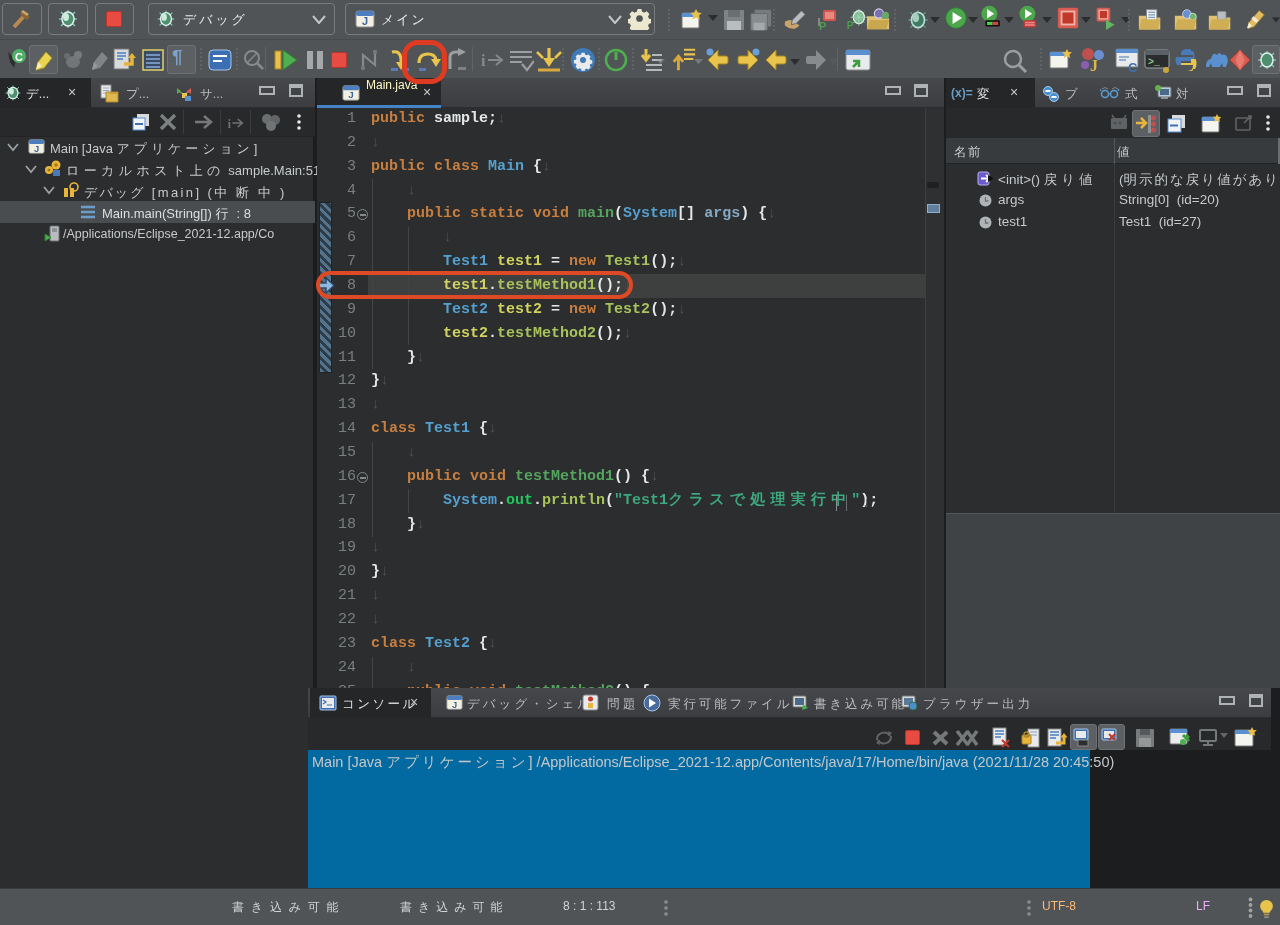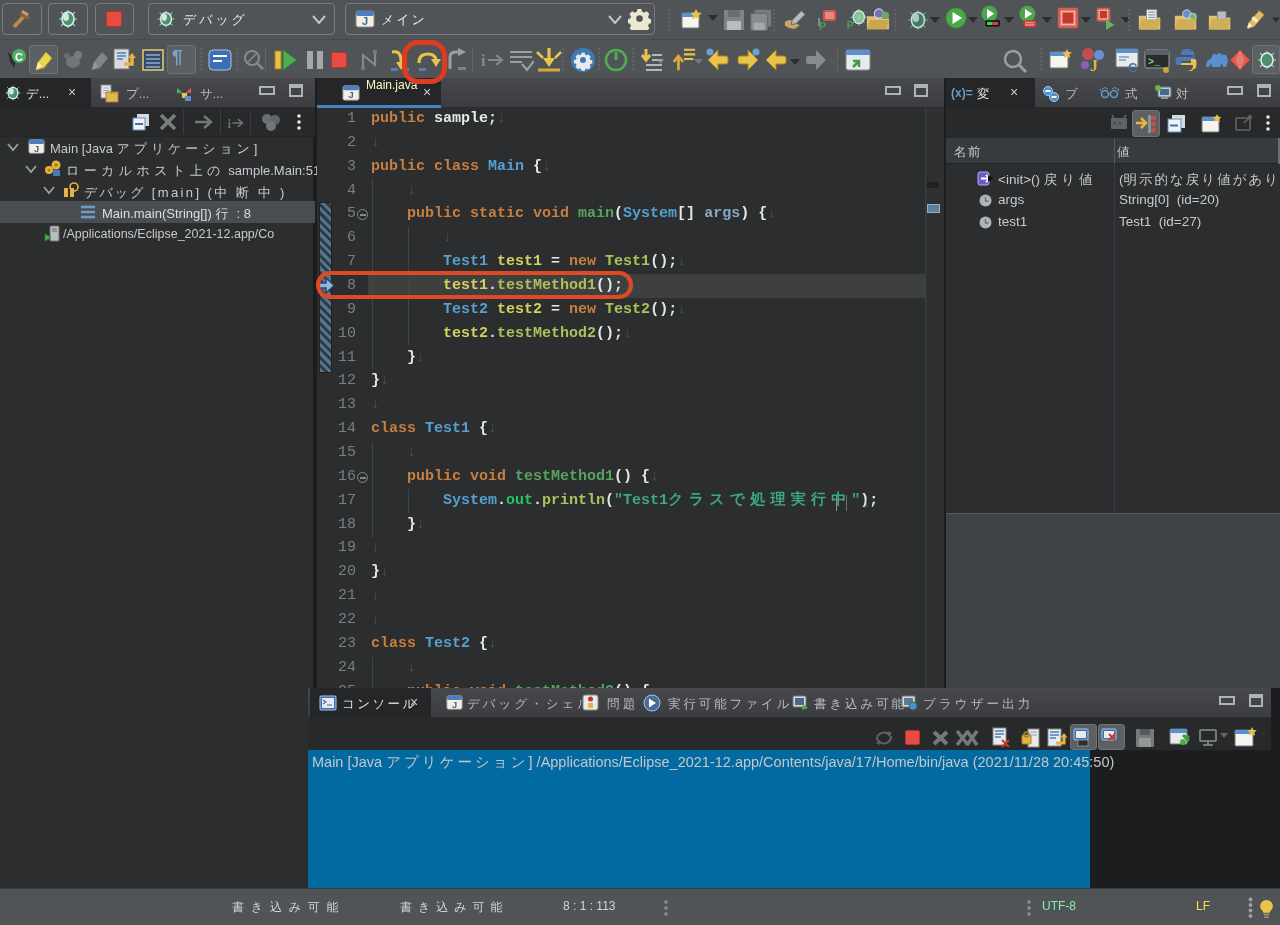--- a/index.html
+++ b/index.html
@@ -882,22 +882,22 @@
  <svg class="a" style="left:664px;top:11px" width="4" height="16" viewBox="0 0 4 16">
       <circle cx="2" cy="2" r="1.8" fill="#8a8e90"></circle>
       <circle cx="2" cy="8" r="1.8" fill="#8a8e90"></circle>
       <circle cx="2" cy="14" r="1.8" fill="#8a8e90"></circle>
     </svg>
  <svg class="a" style="left:1027px;top:11px" width="4" height="16" viewBox="0 0 4 16">
       <circle cx="2" cy="2" r="1.8" fill="#8a8e90"></circle>
       <circle cx="2" cy="8" r="1.8" fill="#8a8e90"></circle>
       <circle cx="2" cy="14" r="1.8" fill="#8a8e90"></circle>
     </svg>
- <div class="a" style="left:1042px;top:10px;font-size:12px;color:#86efac">UTF-8</div>
- <div class="a" style="left:1196px;top:10px;font-size:12px;color:#fde047">LF</div>
+ <div class="a" style="left:1042px;top:10px;font-size:12px;color:#fdba74">UTF-8</div>
+ <div class="a" style="left:1196px;top:10px;font-size:12px;color:#f0abfc">LF</div>
  <svg class="a" style="left:1248px;top:8px" width="5" height="21" viewBox="0 0 5 21">
       <circle cx="2.5" cy="2.5" r="1.9" fill="#9fa3a5"></circle>
       <circle cx="2.5" cy="8" r="1.9" fill="#9fa3a5"></circle>
       <circle cx="2.5" cy="13.5" r="1.9" fill="#9fa3a5"></circle>
       <circle cx="2.5" cy="19" r="1.9" fill="#9fa3a5"></circle>
     </svg>
  <svg class="a" style="left:1258px;top:10px" width="17" height="20" viewBox="0 0 18 22">
       <path d="M9 1 a7 7 0 0 1 7 7 q0 3 -2.5 5 l-1 2 h-7 l-1 -2 q-2.5 -2 -2.5 -5 a7 7 0 0 1 7 -7z" fill="#e8c44c"></path>
       <rect x="6" y="16" width="6" height="2" fill="#b0954a"></rect>
       <rect x="6.5" y="19" width="5" height="2" fill="#8a8e90"></rect>

